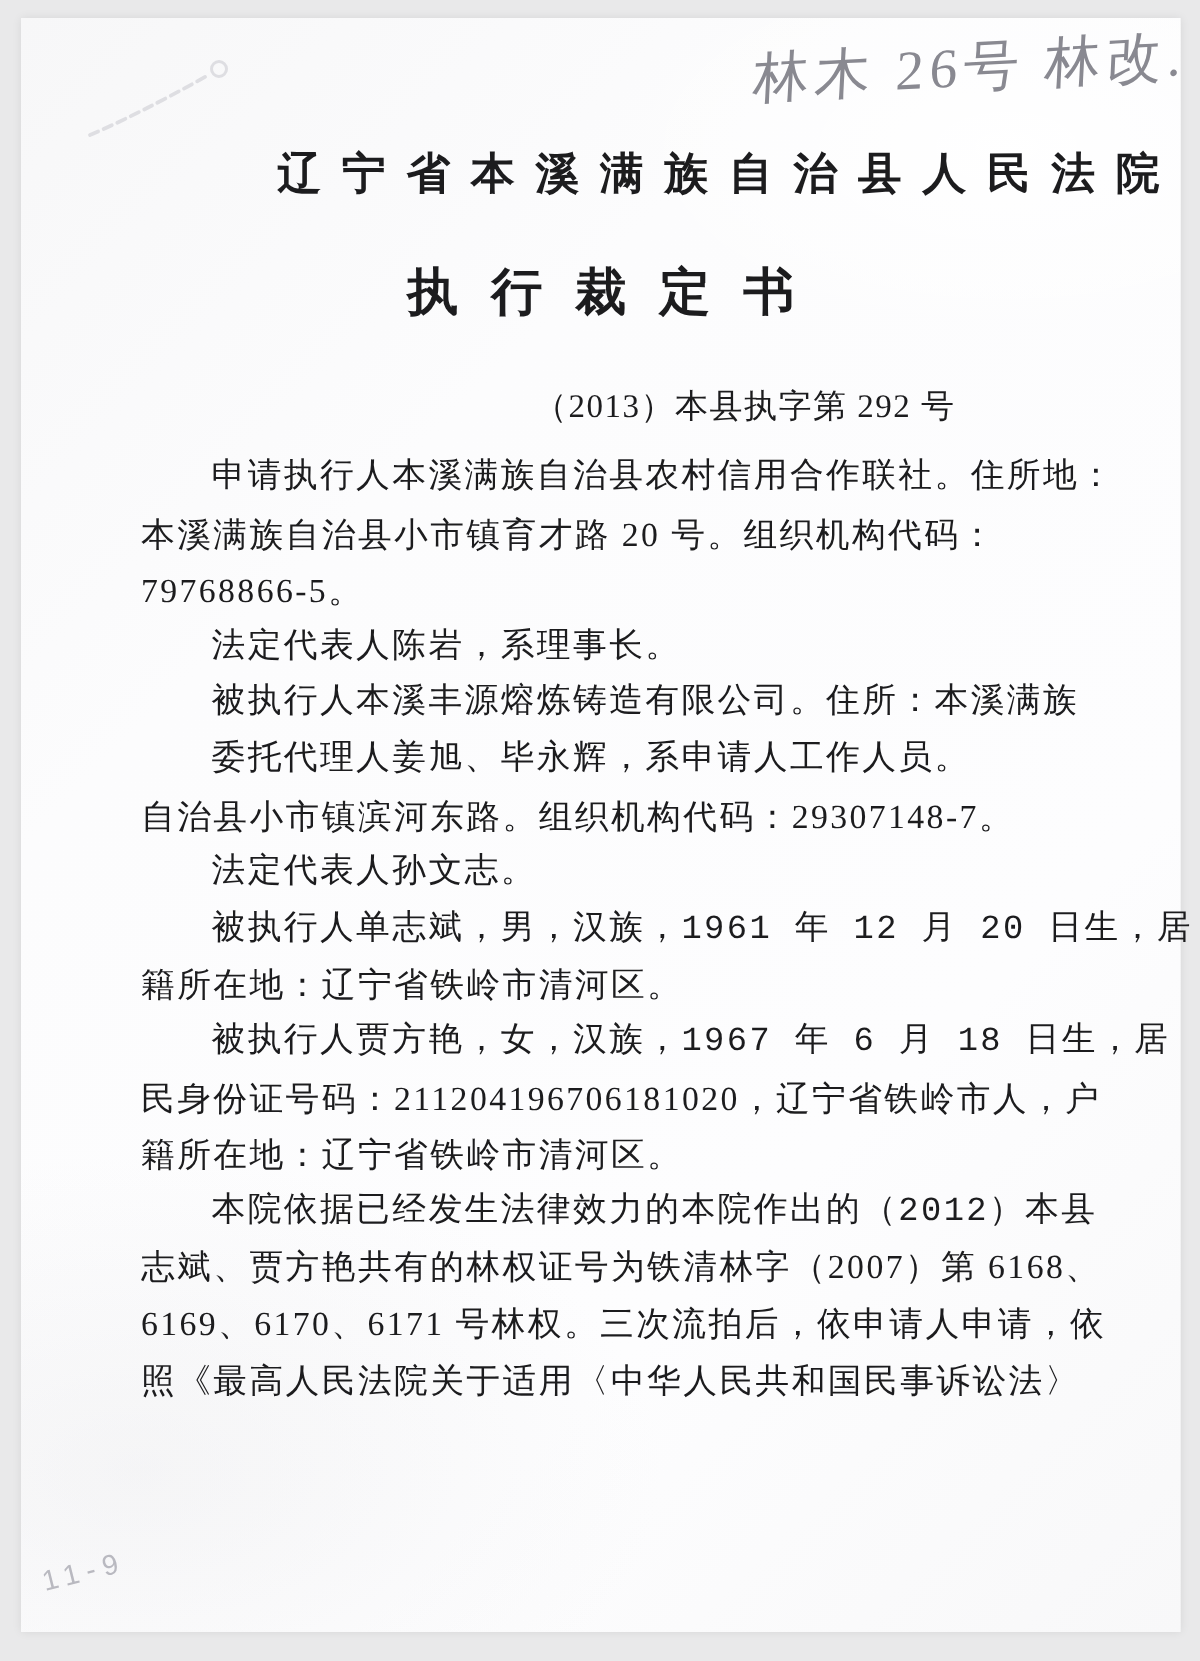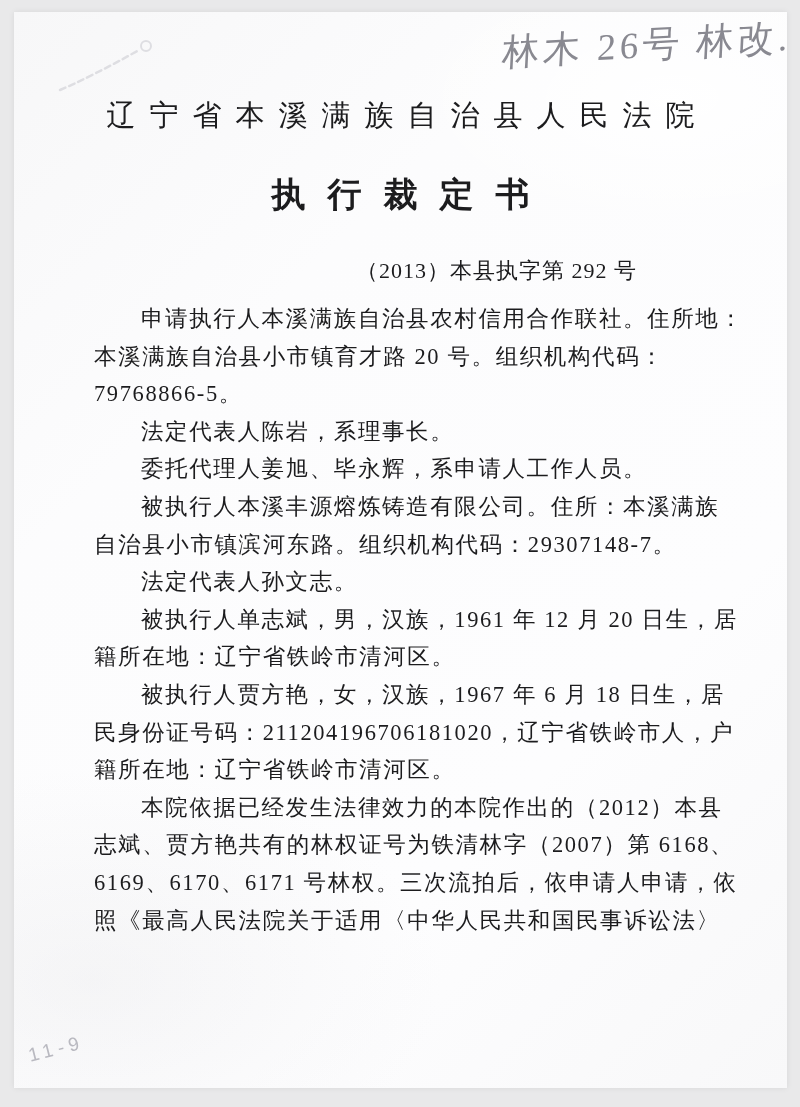--- a/index.html
+++ b/index.html
@@ -36,23 +36,23 @@
   .pencil-scribble {
     position: absolute;
     left: 40px; top: 20px;
     opacity: 0.55;
   }
   .court-name {
     position: absolute;
     left: 0; top: 84px;
     width: 100%;
     margin: 0;
-    text-align: center;
+    text-align: right;
     font-size: 29px;
-    font-weight: normal;
+    font-weight: bold;
     letter-spacing: 14px;
     text-indent: 14px;
     white-space: nowrap;
   }
   .doc-title {
     position: absolute;
     left: 0; top: 160px;
     width: 100%;
     margin: 0;
     text-align: center;
@@ -76,20 +76,21 @@
   }
   .doc-body .line {
     height: 37.6px;
     line-height: 37.6px;
     font-size: 22.5px;
     letter-spacing: 1.6px;
     white-space: nowrap;
   }
   .doc-body .line.indent {
     padding-left: 47px;
+    font-family: Liberation Mono, monospace;
   }
   .pencil-mark {
     position: absolute;
     left: 14px; top: 1026px;
     font-size: 19px;
     color: #b9b9c0;
     transform: rotate(-14deg);
     letter-spacing: 5px;
     font-family: "Liberation Sans", sans-serif;
   }
@@ -110,22 +111,22 @@
 
   <h2 class="doc-title">执行裁定书</h2>
 
   <div class="case-number">（2013）本县执字第 292 号</div>
 
   <div class="doc-body">
       <div class="line indent">申请执行人本溪满族自治县农村信用合作联社。住所地：</div>
       <div class="line">本溪满族自治县小市镇育才路 20 号。组织机构代码：</div>
       <div class="line">79768866-5。</div>
       <div class="line indent">法定代表人陈岩，系理事长。</div>
+      <div class="line indent">被执行人本溪丰源熔炼铸造有限公司。住所：本溪满族</div>
       <div class="line indent">委托代理人姜旭、毕永辉，系申请人工作人员。</div>
-      <div class="line indent">被执行人本溪丰源熔炼铸造有限公司。住所：本溪满族</div>
       <div class="line">自治县小市镇滨河东路。组织机构代码：29307148-7。</div>
       <div class="line indent">法定代表人孙文志。</div>
       <div class="line indent">被执行人单志斌，男，汉族，1961 年 12 月 20 日生，居</div>
       <div class="line">籍所在地：辽宁省铁岭市清河区。</div>
       <div class="line indent">被执行人贾方艳，女，汉族，1967 年 6 月 18 日生，居</div>
       <div class="line">民身份证号码：211204196706181020，辽宁省铁岭市人，户</div>
       <div class="line">籍所在地：辽宁省铁岭市清河区。</div>
       <div class="line indent">本院依据已经发生法律效力的本院作出的（2012）本县</div>
       <div class="line">志斌、贾方艳共有的林权证号为铁清林字（2007）第 6168、</div>
       <div class="line">6169、6170、6171 号林权。三次流拍后，依申请人申请，依</div>

